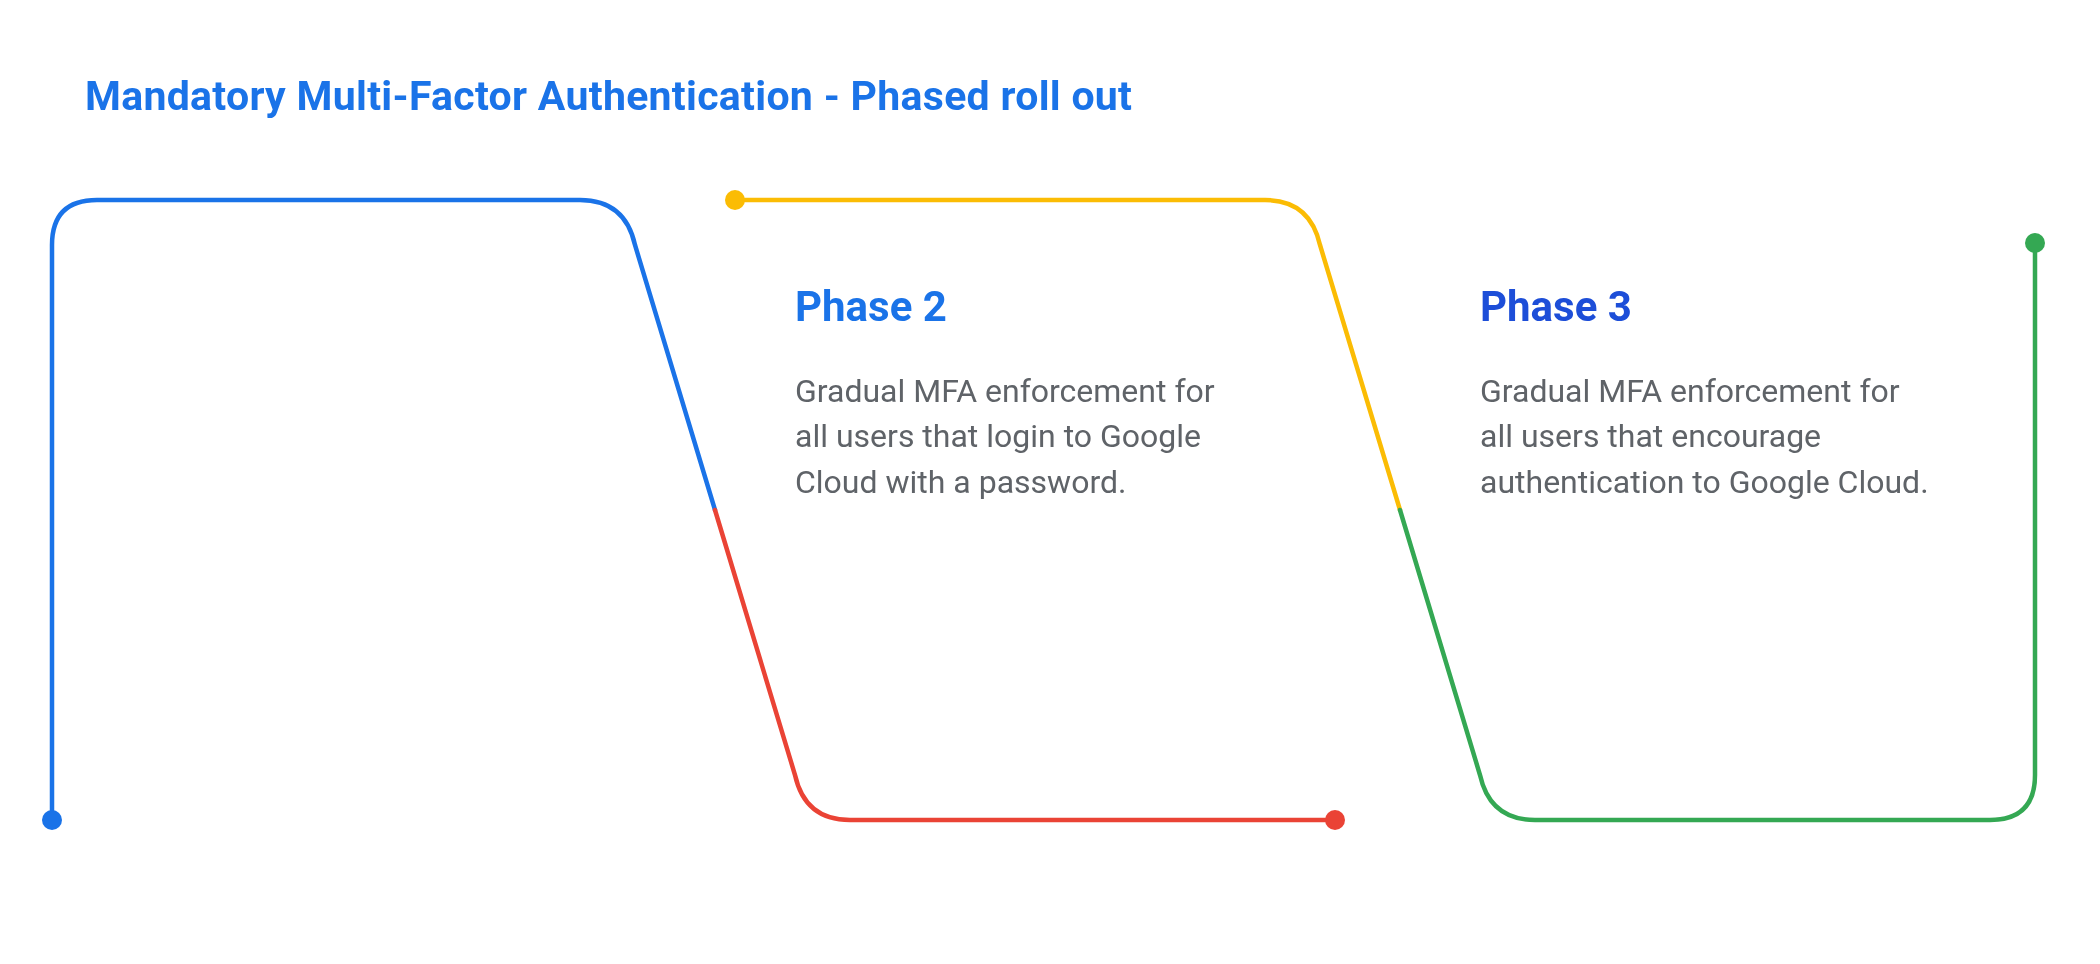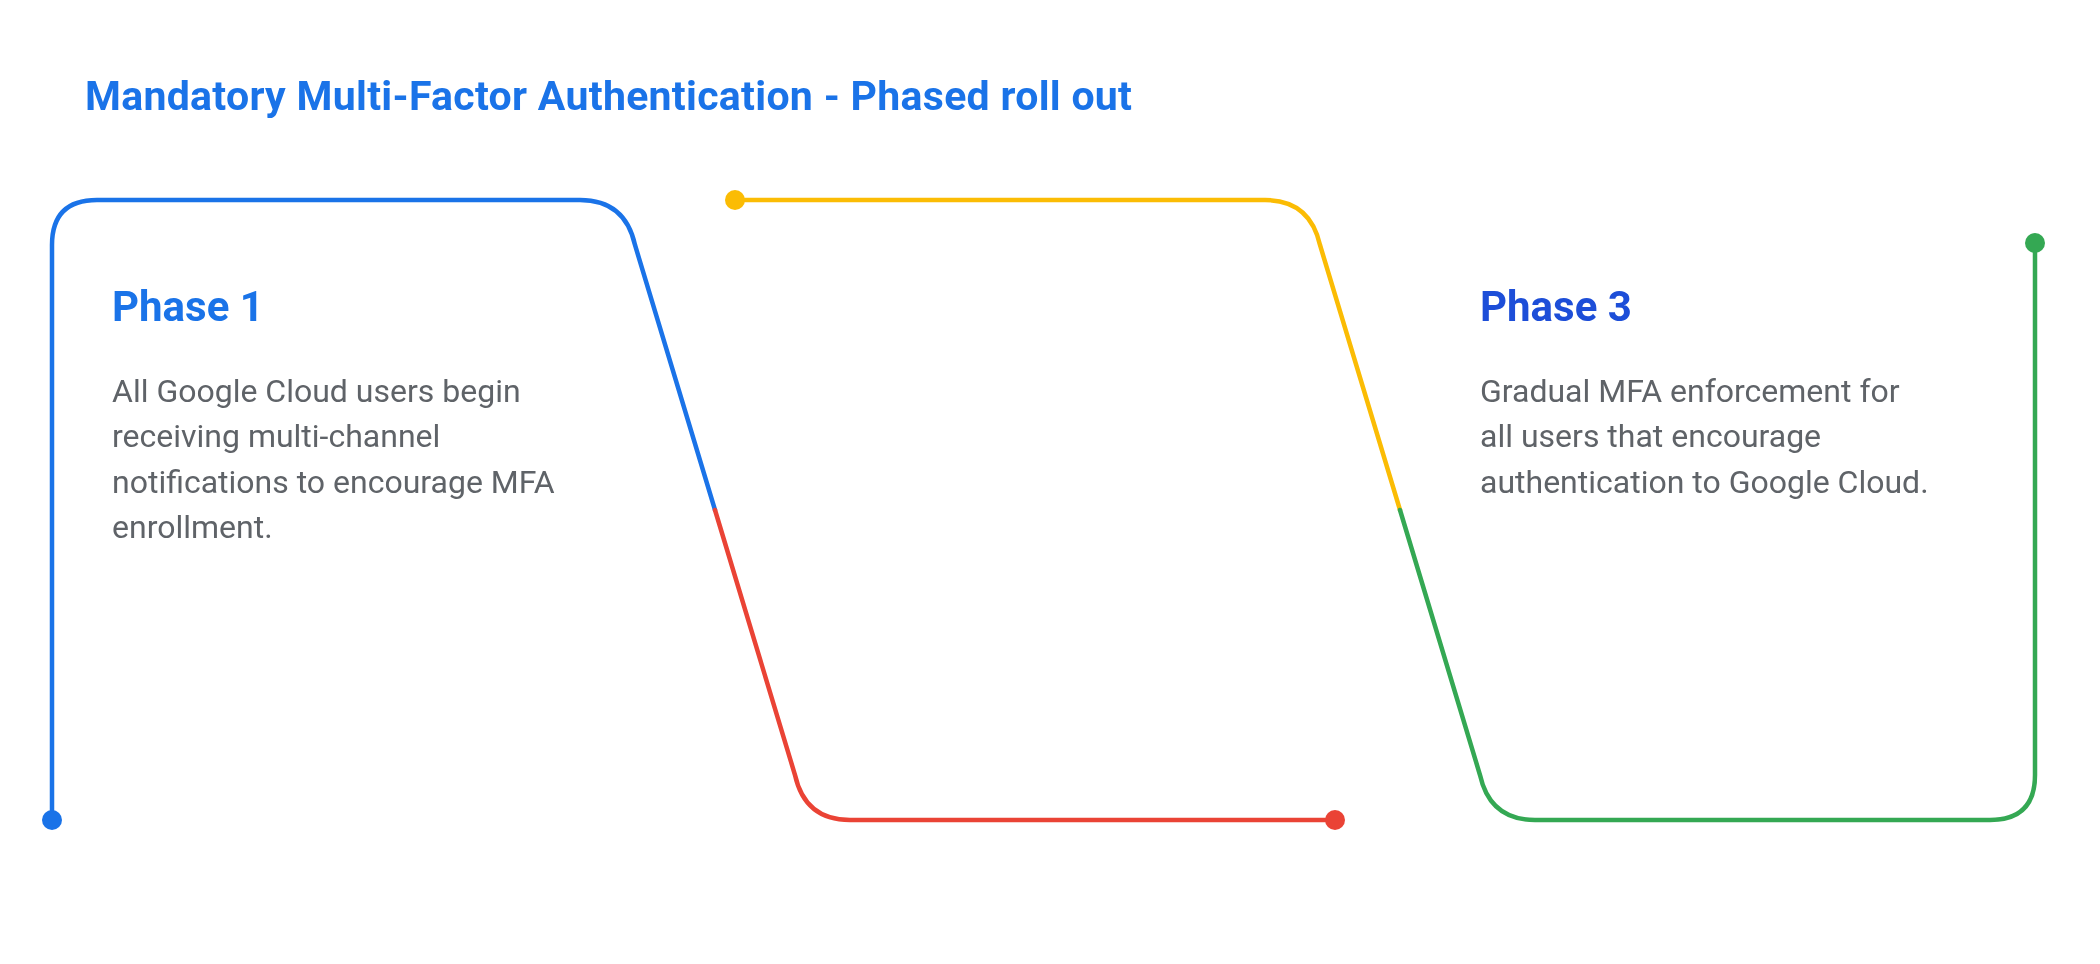--- a/index.html
+++ b/index.html
@@ -47,26 +47,24 @@
     max-width: 460px;
   }
 </style>
 </head>
 <body>
 
 <div class="canvas">
 
   <div class="title" style="color:#1a73e8">Mandatory Multi-Factor Authentication - Phased roll out</div>
 
-  <div class="phase-block" style="left:112px; top:282px;">
-    <div class="phase-title" style="color:#1a73e8">Phase 1</div>
-    <div class="phase-body">All Google Cloud users begin receiving multi-channel notifications to encourage MFA enrollment.</div>
-  </div>
 
   <div class="phase-block" style="left:795px; top:282px;">
+    <div class="phase-title" style="color:#1a73e8">Phase 2</div>
+    <div class="phase-body">Gradual MFA enforcement for all users that login to Google Cloud with a password.</div>
   </div>
 
   <div class="phase-block" style="left:1480px; top:282px;">
     <div class="phase-title" style="color:#1d4ed8">Phase 3</div>
     <div class="phase-body">Gradual MFA enforcement for all users that encourage authentication to Google Cloud.</div>
   </div>
 
   <svg class="paths" viewBox="0 0 2100 964">
 
     <g>

